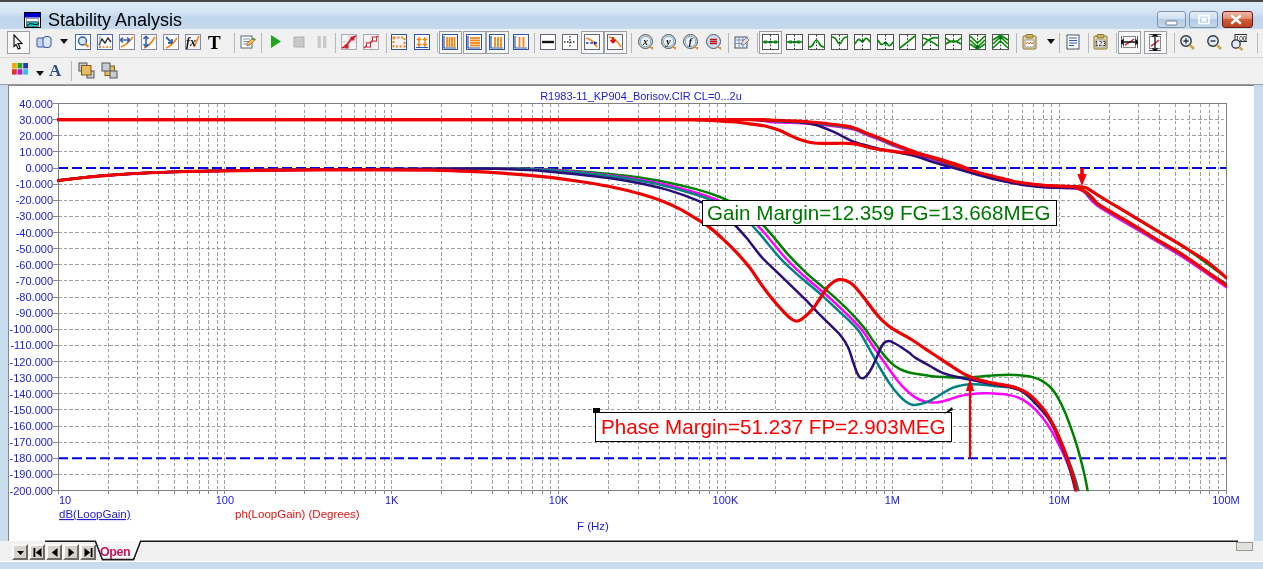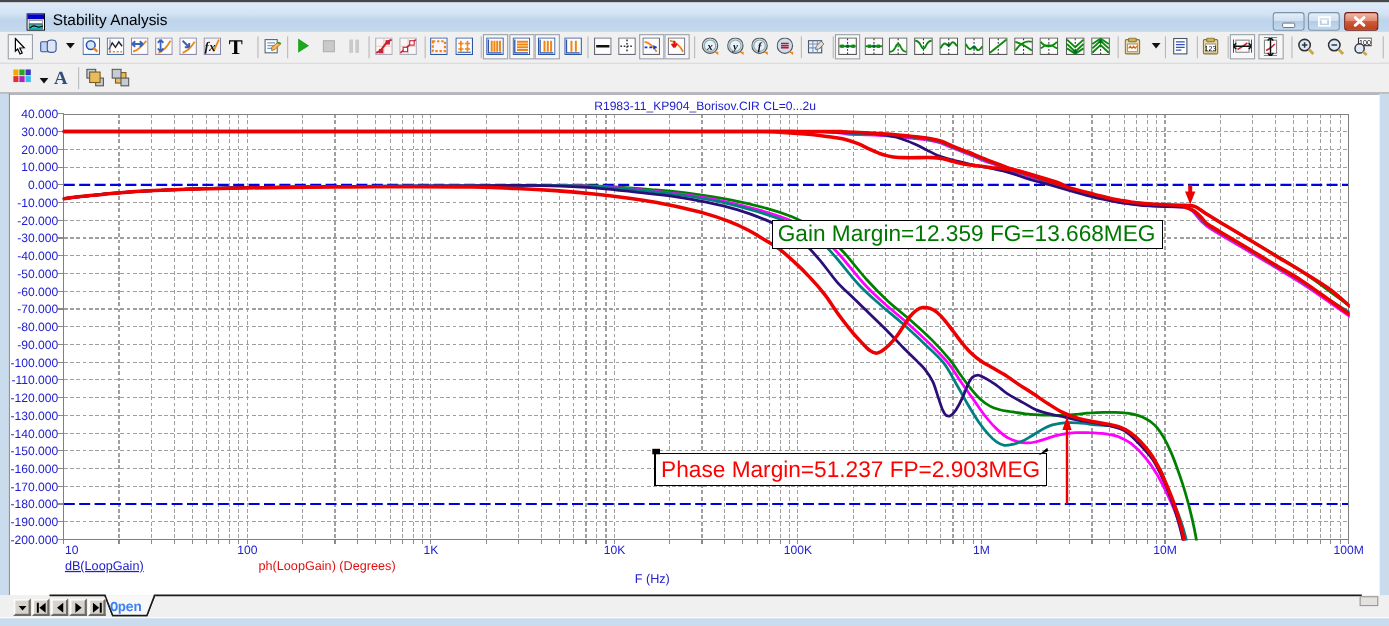--- a/index.html
+++ b/index.html
@@ -19,21 +19,21 @@
 <div class="tb" style="top:57px;height:28px;border-top:1px solid #d8d8d8;border-bottom:1px solid #9b9b9b;box-sizing:border-box"></div>
 <div class="content"></div>
 <div class="titlebar">
 <svg style="position:absolute;left:24px;top:10px" width="17" height="16" viewBox="0 0 17 16" xmlns="http://www.w3.org/2000/svg">
 <rect x="0.5" y="0.5" width="16" height="15" fill="#fff" stroke="#000"></rect>
 <rect x="1" y="1" width="15" height="4.5" fill="#0000cc"></rect>
 <rect x="2.5" y="6.5" width="12" height="3" fill="#fff" stroke="#888" stroke-width="0.8"></rect>
 <rect x="2.5" y="10" width="12" height="4.5" fill="#00d8d8" stroke="#555" stroke-width="0.8"></rect>
 <path d="M3,13.5 Q6,10.5 9,12 T15,11.5" fill="none" stroke="#000" stroke-width="1"></path>
 </svg>
-<span style="position:absolute;left:48px;top:8px;font-size:14px;color:#000">Stability Analysis</span>
+<span style="position:absolute;left:48px;top:8px;font-size:18px;color:#000">Stability Analysis</span>
 <div class="cbtn" style="left:1157px;width:29px;background:linear-gradient(#e5eef8,#cfe0f1 45%,#b3cce5 50%,#c3d8ec);border:1px solid #7f94a9"></div>
 <div class="cbtn" style="left:1189px;width:29px;background:linear-gradient(#e5eef8,#cfe0f1 45%,#b3cce5 50%,#c3d8ec);border:1px solid #7f94a9"></div>
 <div class="cbtn" style="left:1222px;width:31px;background:linear-gradient(#f0b9aa 0%,#e08a70 45%,#cf5c3a 50%,#c44a28 80%,#b84422);border:1px solid #6e1a10"></div>
 <svg style="position:absolute;left:1157px;top:9px" width="96" height="17" viewBox="0 0 96 17" xmlns="http://www.w3.org/2000/svg">
 <rect x="9" y="10" width="11" height="4" rx="1" fill="#fff" stroke="#54677a" stroke-width="0.8"></rect>
 <rect x="42" y="4.5" width="10" height="8" fill="none" stroke="#fff" stroke-width="1.6"></rect>
 <rect x="44.5" y="7" width="5" height="3.5" fill="#fff"></rect>
 <path d="M75,5 l8,7 M83,5 l-8,7" stroke="#fff" stroke-width="2.6" stroke-linecap="round"></path>
 </svg>
 </div>
@@ -634,14 +634,14 @@
   </svg>
 <div style="position:absolute;left:63px;top:544px;width:16px;height:16px;background:#d6d3cc;border-top:2px solid #fbfaf8;border-left:2px solid #fbfaf8;border-right:2px solid #6e6b66;border-bottom:2px solid #6e6b66;box-sizing:border-box"></div>
 <svg style="position:absolute;left:63px;top:544px" width="16" height="16" viewBox="0 0 16 16" xmlns="http://www.w3.org/2000/svg">
     <polygon points="5.5,4 5.5,13 11.2,8.5" fill="#000"></polygon>
   </svg>
 <div style="position:absolute;left:80px;top:544px;width:16px;height:16px;background:#d6d3cc;border-top:2px solid #fbfaf8;border-left:2px solid #fbfaf8;border-right:2px solid #6e6b66;border-bottom:2px solid #6e6b66;box-sizing:border-box"></div>
 <svg style="position:absolute;left:80px;top:544px" width="16" height="16" viewBox="0 0 16 16" xmlns="http://www.w3.org/2000/svg">
     <rect x="10.7" y="4" width="1.8" height="9" fill="#000"></rect>
     <polygon points="4.5,4 4.5,13 10.2,8.5" fill="#000"></polygon>
   </svg>
-<div style="position:absolute;left:100px;top:545px;font-family:Liberation Mono, monospace;font-weight:bold;font-size:12.5px;letter-spacing:-0.4px;color:#3b82f6">Open</div>
+<div style="position:absolute;left:100px;top:545px;font-family:Liberation Sans, sans-serif;font-weight:bold;font-size:12.5px;letter-spacing:-0.4px;color:#be185d">Open</div>
 <div style="position:absolute;left:1236px;top:542px;width:17px;height:9px;background:#e4e2de;border:1px solid #999;box-sizing:border-box"></div>
 <div class="frameB"></div>
 </body></html>

